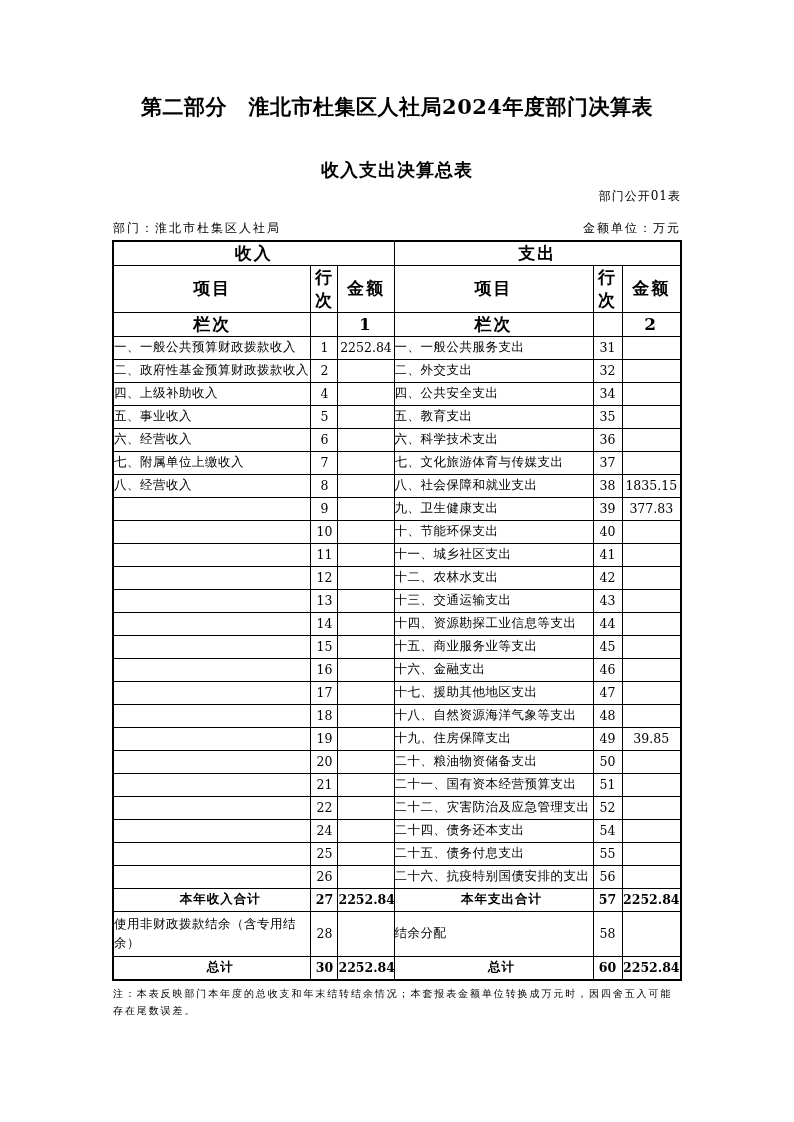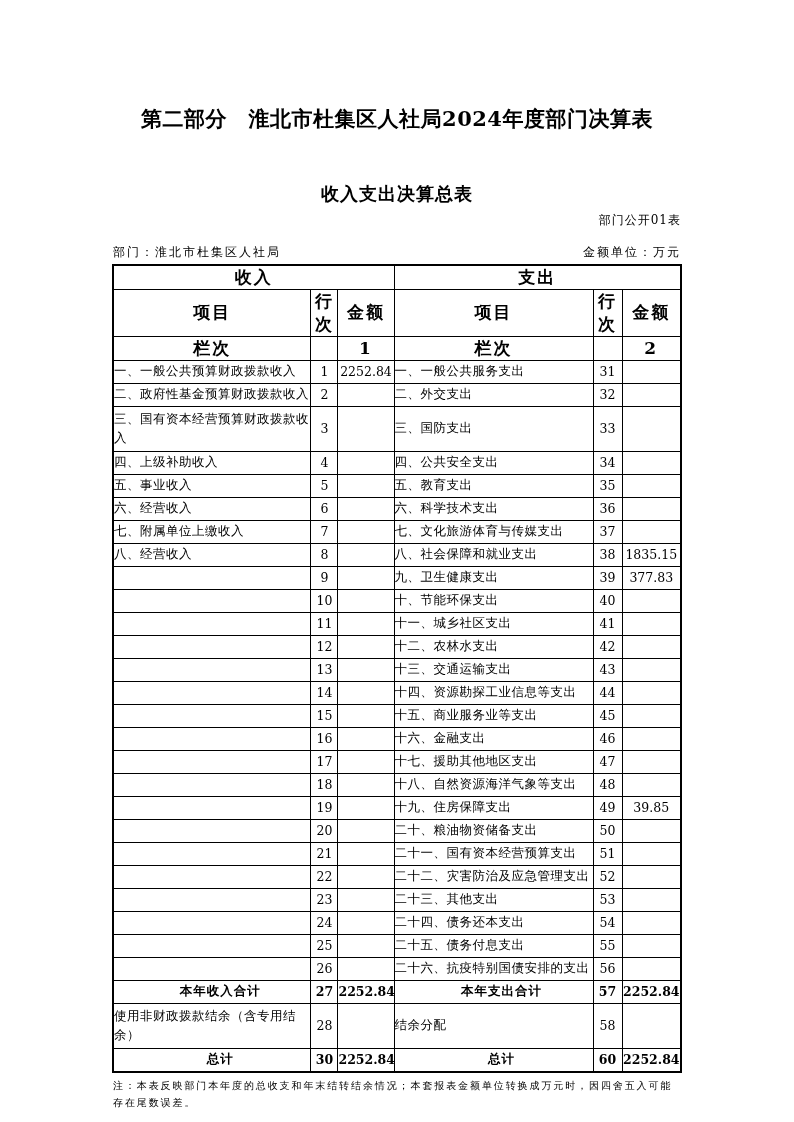--- a/index.html
+++ b/index.html
@@ -12,21 +12,21 @@
     width: 794px;
     height: 1122px;
     margin: 0 auto;
     background: #ffffff;
     color: #000000;
     font-family: "DejaVu Serif", "Liberation Serif", serif;
     box-sizing: border-box;
     overflow: hidden;
   }
   .doc-title {
-    margin: 16px;
+    margin: 4px;
     padding-top: 90px;
     text-align: center;
     font-size: 21px;
     font-weight: bold;
     letter-spacing: 0.5px;
     line-height: 1.2;
   }
   .table-title {
     margin: 0;
     padding-top: 36px;
@@ -164,28 +164,20 @@
           <td class="num"></td>
         </tr>
         <tr>
           <td class="item">二、政府性基金预算财政拨款收入</td>
           <td class="num">2</td>
           <td class="num"></td>
           <td class="item">二、外交支出</td>
           <td class="num">32</td>
           <td class="num"></td>
         </tr>
-        <tr class="tall">
-          <td class="item">三、国有资本经营预算财政拨款收入</td>
-          <td class="num">3</td>
-          <td class="num"></td>
-          <td class="item">三、国防支出</td>
-          <td class="num">33</td>
-          <td class="num"></td>
-        </tr>
         <tr>
           <td class="item">四、上级补助收入</td>
           <td class="num">4</td>
           <td class="num"></td>
           <td class="item">四、公共安全支出</td>
           <td class="num">34</td>
           <td class="num"></td>
         </tr>
         <tr>
           <td class="item">五、事业收入</td>
@@ -326,28 +318,20 @@
         <tr>
           <td class="item"></td>
           <td class="num">22</td>
           <td class="num"></td>
           <td class="item">二十二、灾害防治及应急管理支出</td>
           <td class="num">52</td>
           <td class="num"></td>
         </tr>
         <tr>
           <td class="item"></td>
-          <td class="num">23</td>
-          <td class="num"></td>
-          <td class="item">二十三、其他支出</td>
-          <td class="num">53</td>
-          <td class="num"></td>
-        </tr>
-        <tr>
-          <td class="item"></td>
           <td class="num">24</td>
           <td class="num"></td>
           <td class="item">二十四、债务还本支出</td>
           <td class="num">54</td>
           <td class="num"></td>
         </tr>
         <tr>
           <td class="item"></td>
           <td class="num">25</td>
           <td class="num"></td>

